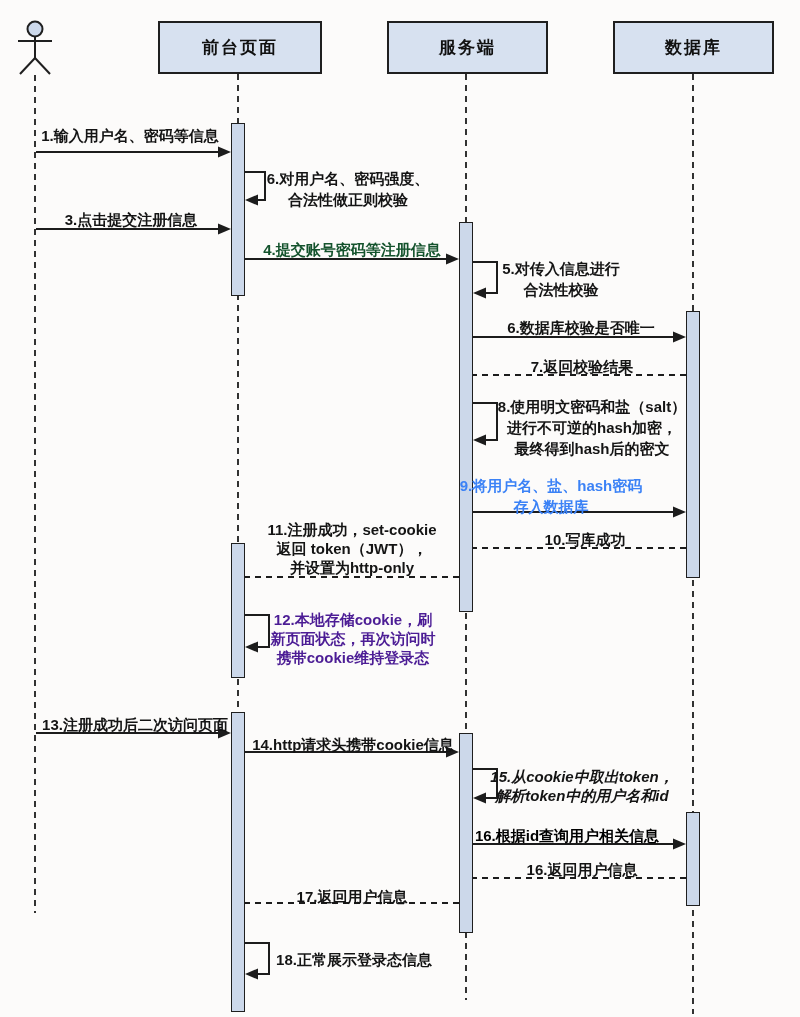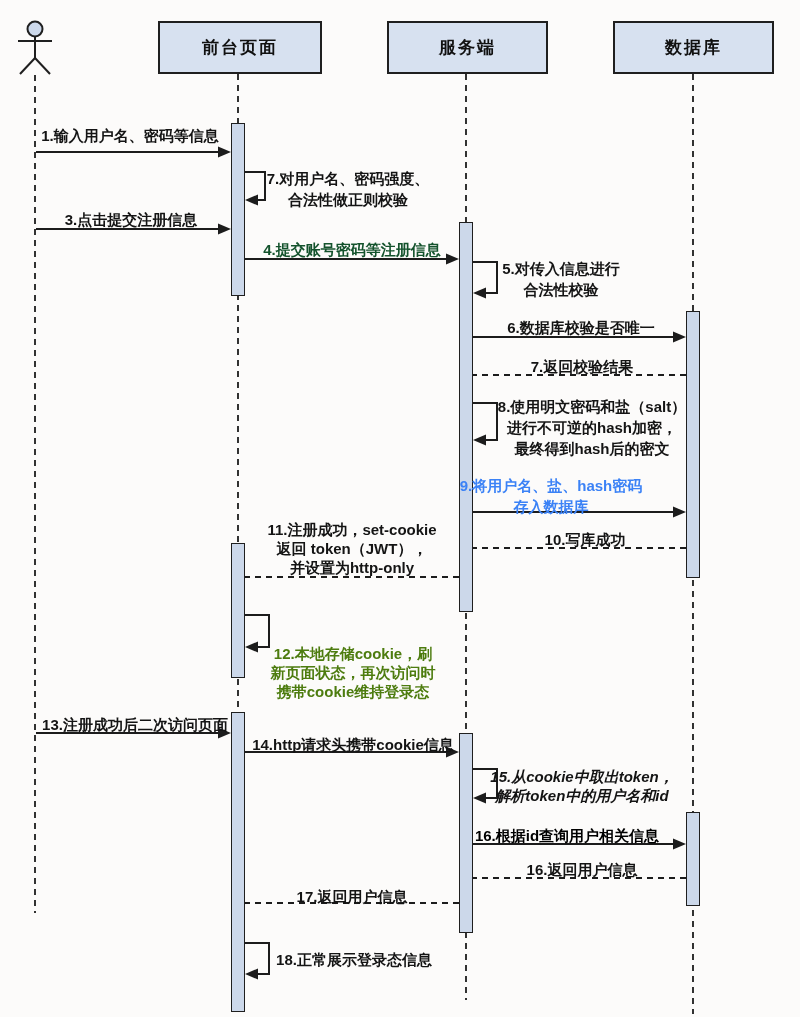--- a/index.html
+++ b/index.html
@@ -85,38 +85,38 @@
       <div class="bar" style="left: 231px; top: 123px; height: 173px; background: rgb(204, 216, 234); border-color: rgb(31, 31, 31);"></div>
       <div class="bar" style="left: 231px; top: 543px; height: 135px; background: rgb(204, 216, 234); border-color: rgb(31, 31, 31);"></div>
       <div class="bar" style="left: 231px; top: 712px; height: 300px; background: rgb(204, 216, 234); border-color: rgb(31, 31, 31);"></div>
       <div class="bar" style="left: 459px; top: 222px; height: 390px; background: rgb(204, 216, 234); border-color: rgb(31, 31, 31);"></div>
       <div class="bar" style="left: 459px; top: 733px; height: 200px; background: rgb(204, 216, 234); border-color: rgb(31, 31, 31);"></div>
       <div class="bar" style="left: 686px; top: 311px; height: 267px; background: rgb(204, 216, 234); border-color: rgb(31, 31, 31);"></div>
       <div class="bar" style="left: 686px; top: 812px; height: 94px; background: rgb(204, 216, 234); border-color: rgb(31, 31, 31);"></div>
     </div>
   <div id="labels">
       <div class="msg-label" style="left: 130px; top: 125px; color: rgb(20, 20, 20);">1.输入用户名、密码等信息</div>
-      <div class="msg-label" style="left: 348px; top: 168px; color: rgb(20, 20, 20);">7.对用户名、密码强度、
+      <div class="msg-label" style="left: 348px; top: 168px; color: rgb(20, 20, 20);">6.对用户名、密码强度、
 合法性做正则校验</div>
       <div class="msg-label" style="left: 131px; top: 209px; color: rgb(20, 20, 20);">3.点击提交注册信息</div>
       <div class="msg-label" style="left: 352px; top: 239px; color: #14532d;">4.提交账号密码等注册信息</div>
       <div class="msg-label" style="left: 561px; top: 258px; color: rgb(20, 20, 20);">5.对传入信息进行
 合法性校验</div>
       <div class="msg-label" style="left: 581px; top: 317px; color: rgb(20, 20, 20);">6.数据库校验是否唯一</div>
       <div class="msg-label" style="left: 582px; top: 356px; color: rgb(20, 20, 20);">7.返回校验结果</div>
       <div class="msg-label" style="left: 592px; top: 396px; color: rgb(20, 20, 20);">8.使用明文密码和盐（salt）
 进行不可逆的hash加密，
 最终得到hash后的密文</div>
       <div class="msg-label" style="left: 551px; top: 475px; color: #3b82f6;">9.将用户名、盐、hash密码
 存入数据库</div>
       <div class="msg-label" style="left: 585px; top: 529px; color: rgb(20, 20, 20);">10.写库成功</div>
       <div class="msg-label" style="left: 352px; top: 520px; line-height: 19px; color: rgb(20, 20, 20);">11.注册成功，set-cookie
 返回 token（JWT），
 并设置为http-only</div>
-      <div class="msg-label" style="left: 353px; top: 644px; line-height: 19px; color: #4d7c0f;">12.本地存储cookie，刷
+      <div class="msg-label" style="left: 353px; top: 610px; line-height: 19px; color: #4c1d95;">12.本地存储cookie，刷
 新页面状态，再次访问时
 携带cookie维持登录态</div>
       <div class="msg-label" style="left: 135px; top: 714px; color: rgb(20, 20, 20);">13.注册成功后二次访问页面</div>
       <div class="msg-label" style="left: 353px; top: 734px; color: rgb(20, 20, 20);">14.http请求头携带cookie信息</div>
       <div class="msg-label" style="left: 582px; top: 767px; line-height: 19px; color: rgb(20, 20, 20); font-style: italic;">15.从cookie中取出token，
 解析token中的用户名和id</div>
       <div class="msg-label" style="left: 567px; top: 825px; color: #000000;">16.根据id查询用户相关信息</div>
       <div class="msg-label" style="left: 582px; top: 859px; color: rgb(20, 20, 20);">16.返回用户信息</div>
       <div class="msg-label" style="left: 352px; top: 886px; color: rgb(20, 20, 20);">17.返回用户信息</div>
       <div class="msg-label" style="left: 354px; top: 949px; color: rgb(20, 20, 20);">18.正常展示登录态信息</div>

